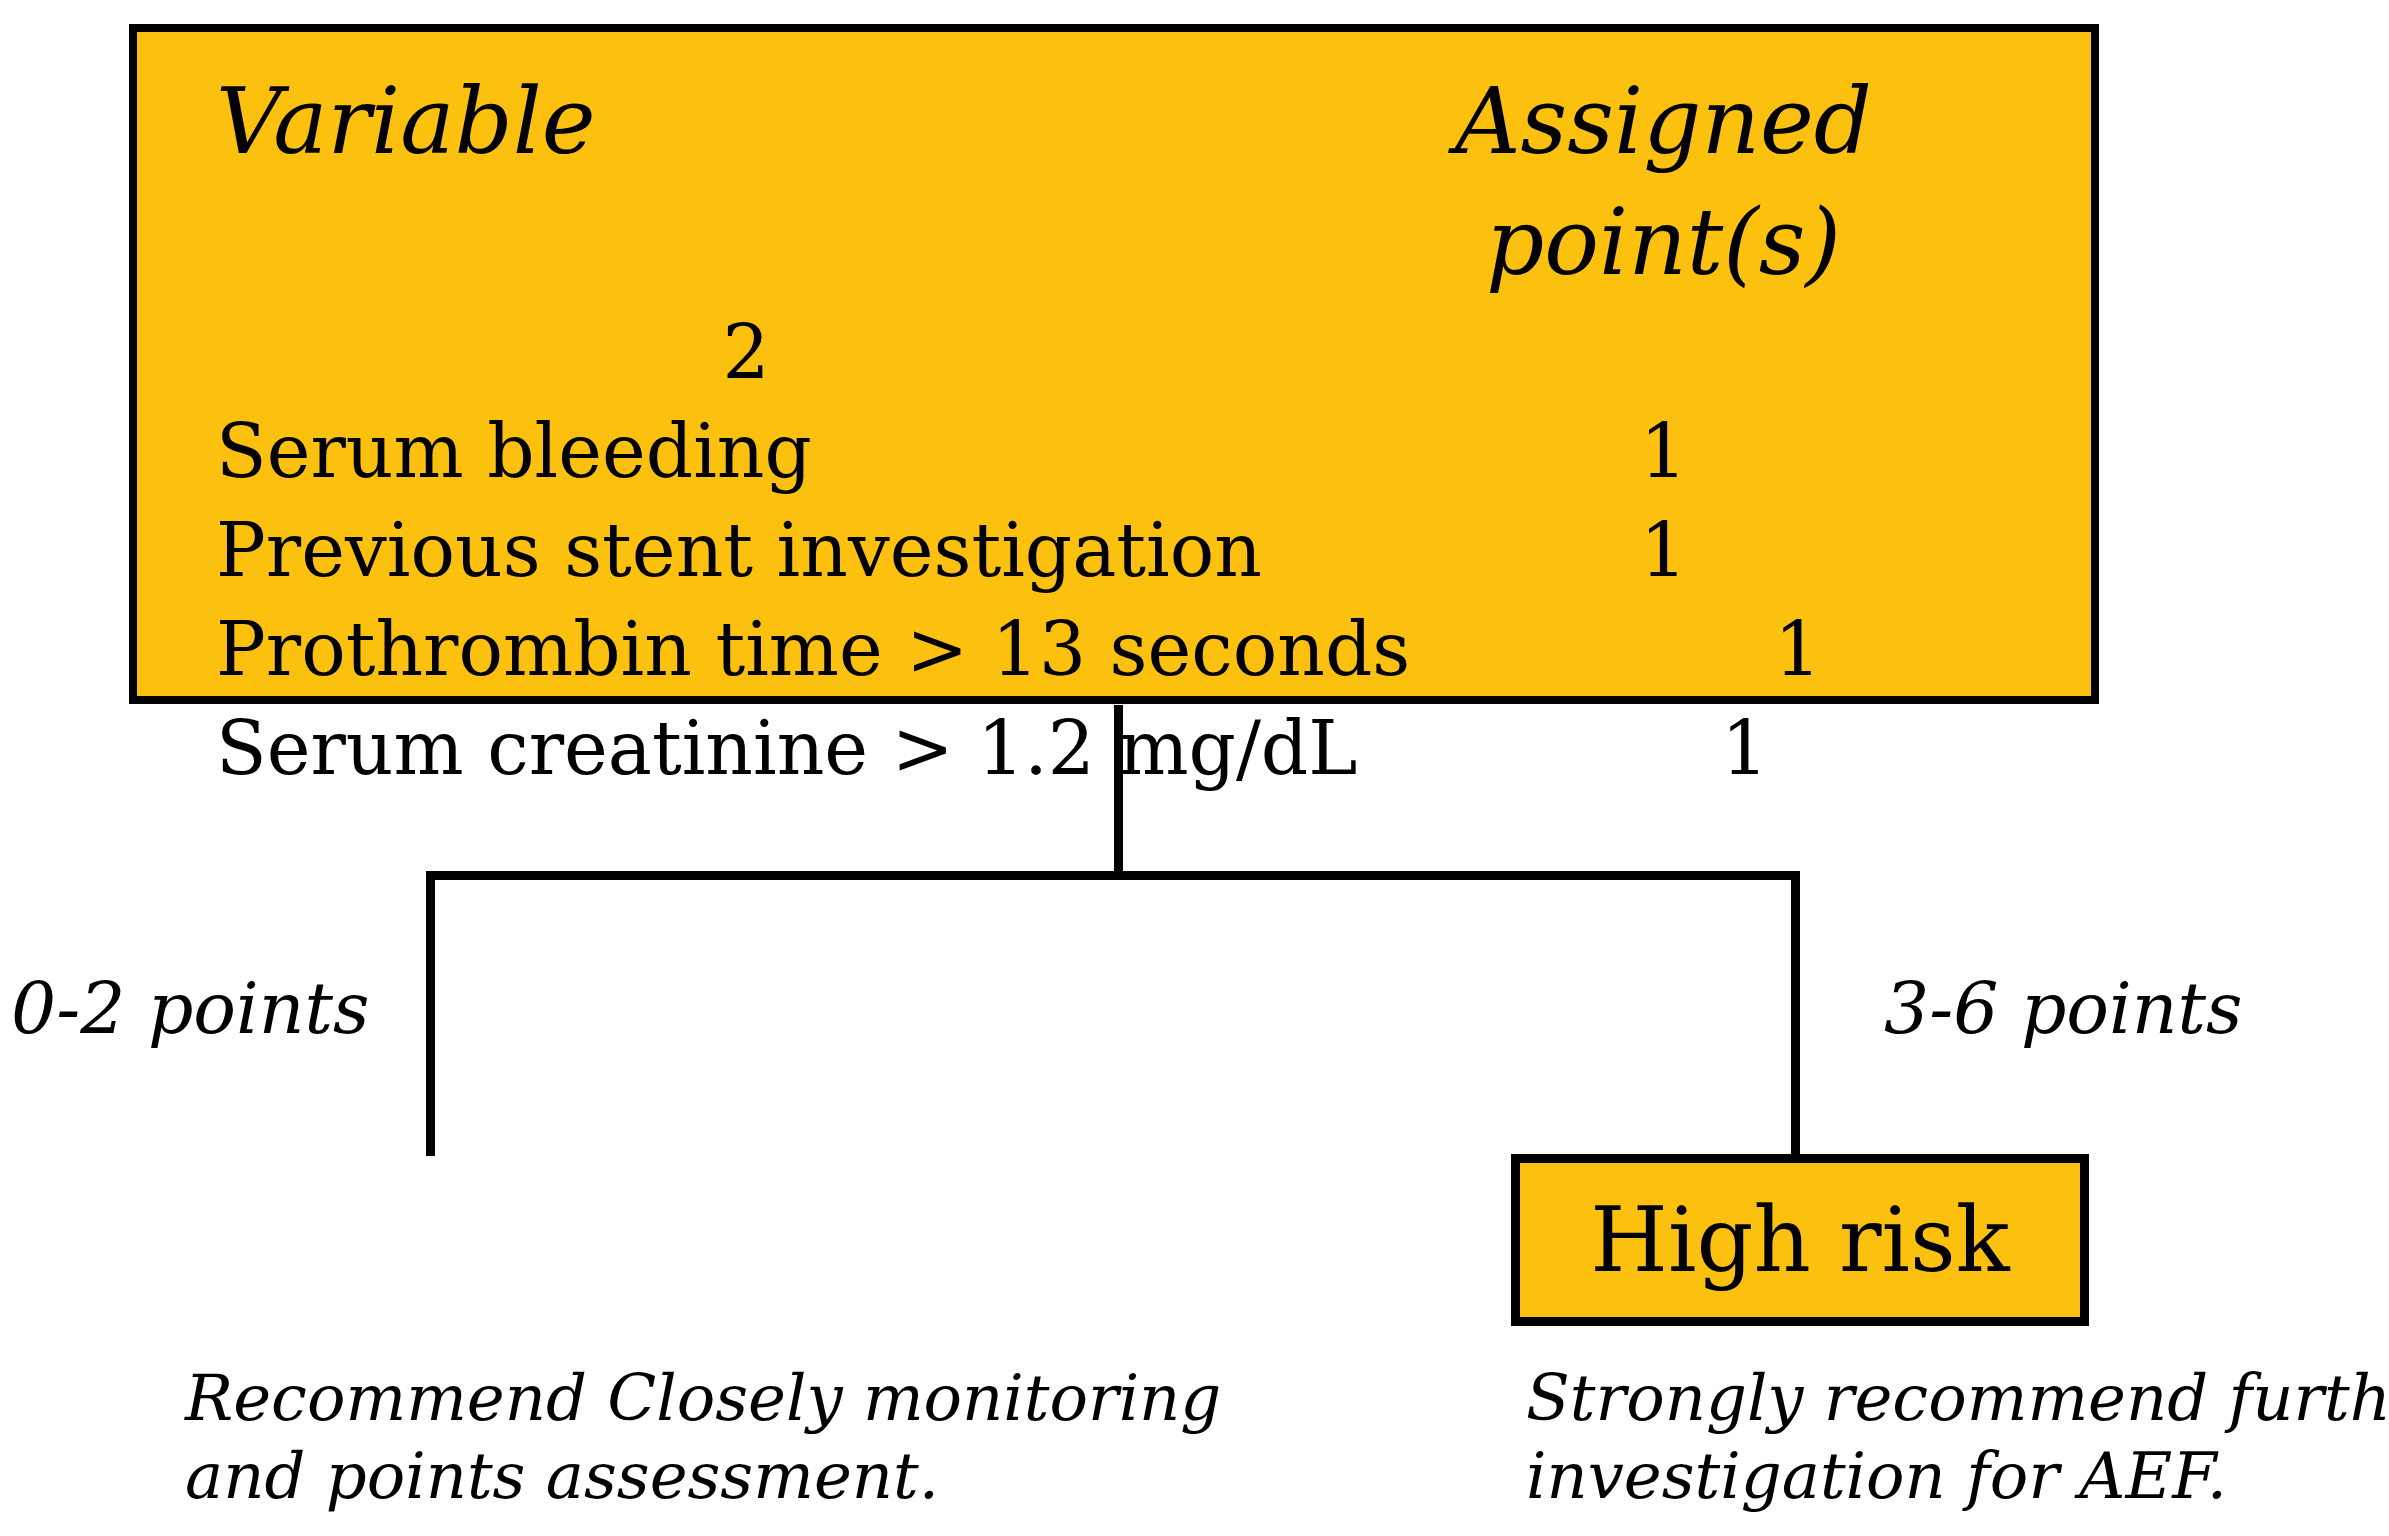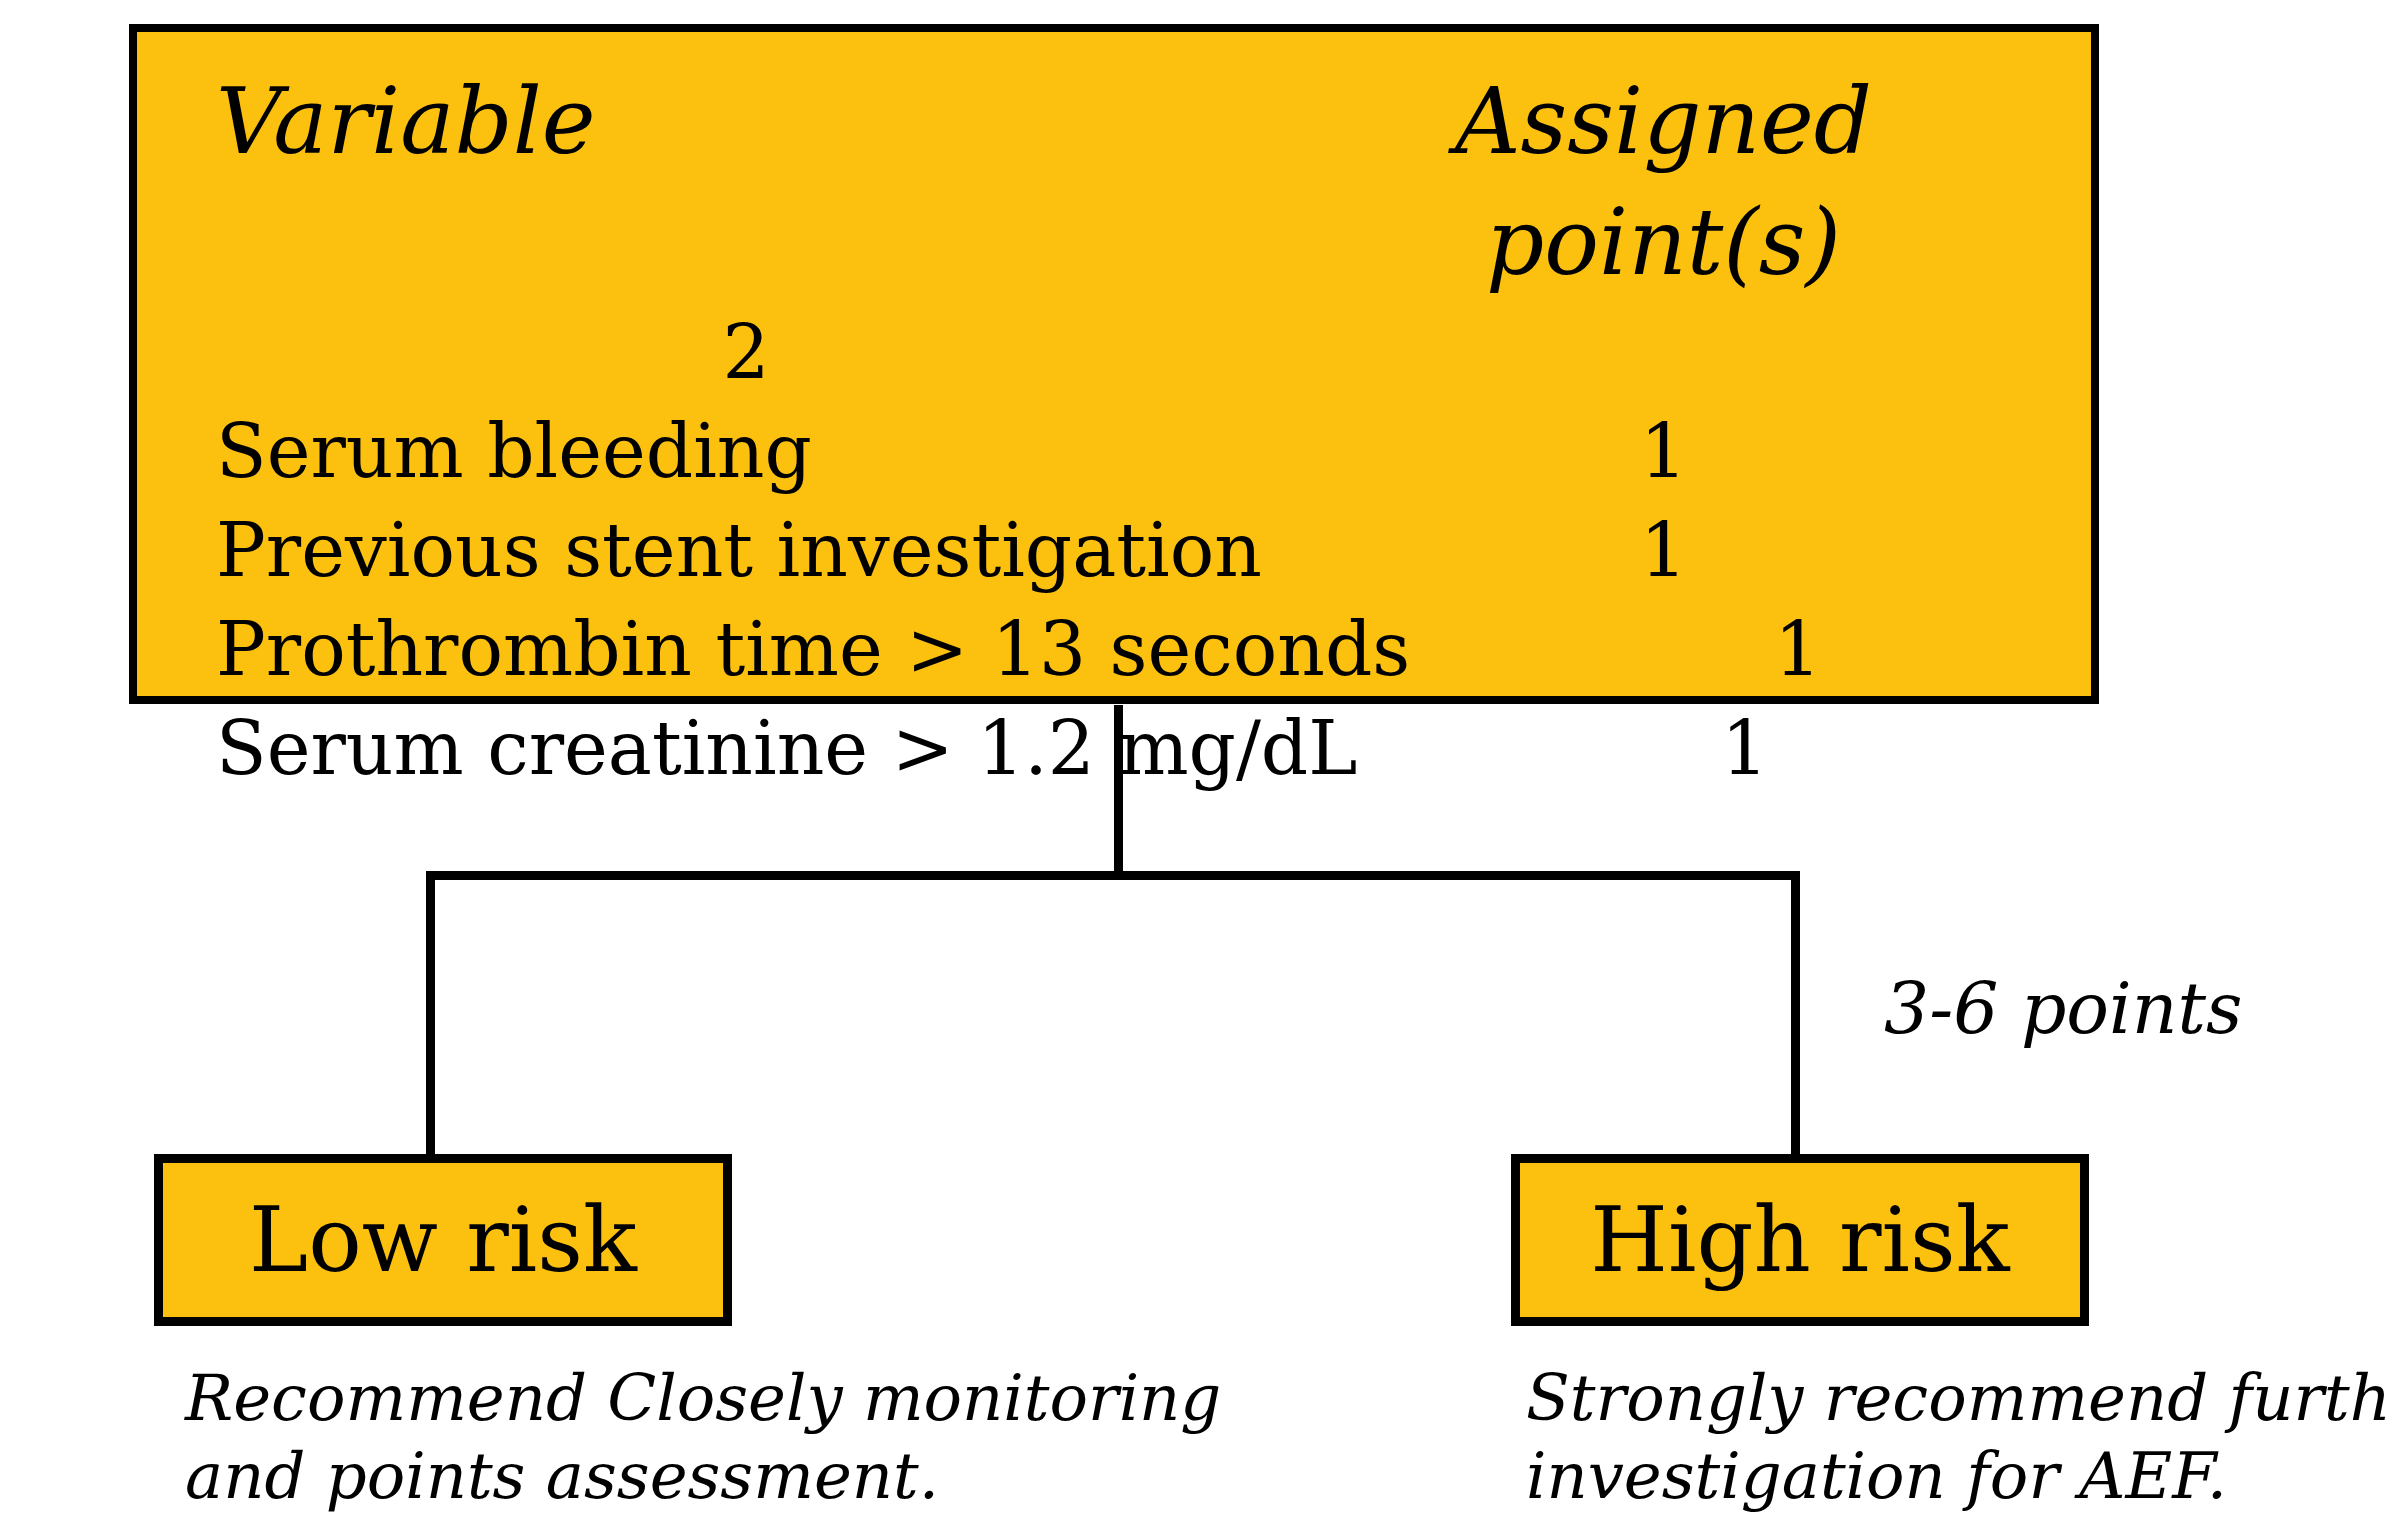--- a/index.html
+++ b/index.html
@@ -113,25 +113,23 @@
       <div class="cell-var">Serum creatinine &gt; 1.2 mg/dL</div>
       <div class="cell-pts">1</div>
     </div>
   </div>
 
   <div class="line stem"></div>
   <div class="line hbar"></div>
   <div class="line vleft"></div>
   <div class="line vright"></div>
 
+  <div class="range-label range-left">0-2 points</div>
   <div class="range-label range-right">3-6 points</div>
 
-  <div class="risk-box low">
-    <span class="risk-label">Low risk</span>
-  </div>
   <div class="risk-box high">
     <span class="risk-label">High risk</span>
   </div>
 
   <div class="note note-left">
     <div>Recommend Closely monitoring</div>
     <div>and points assessment.</div>
   </div>
   <div class="note note-right">
     <div>Strongly recommend further</div>

